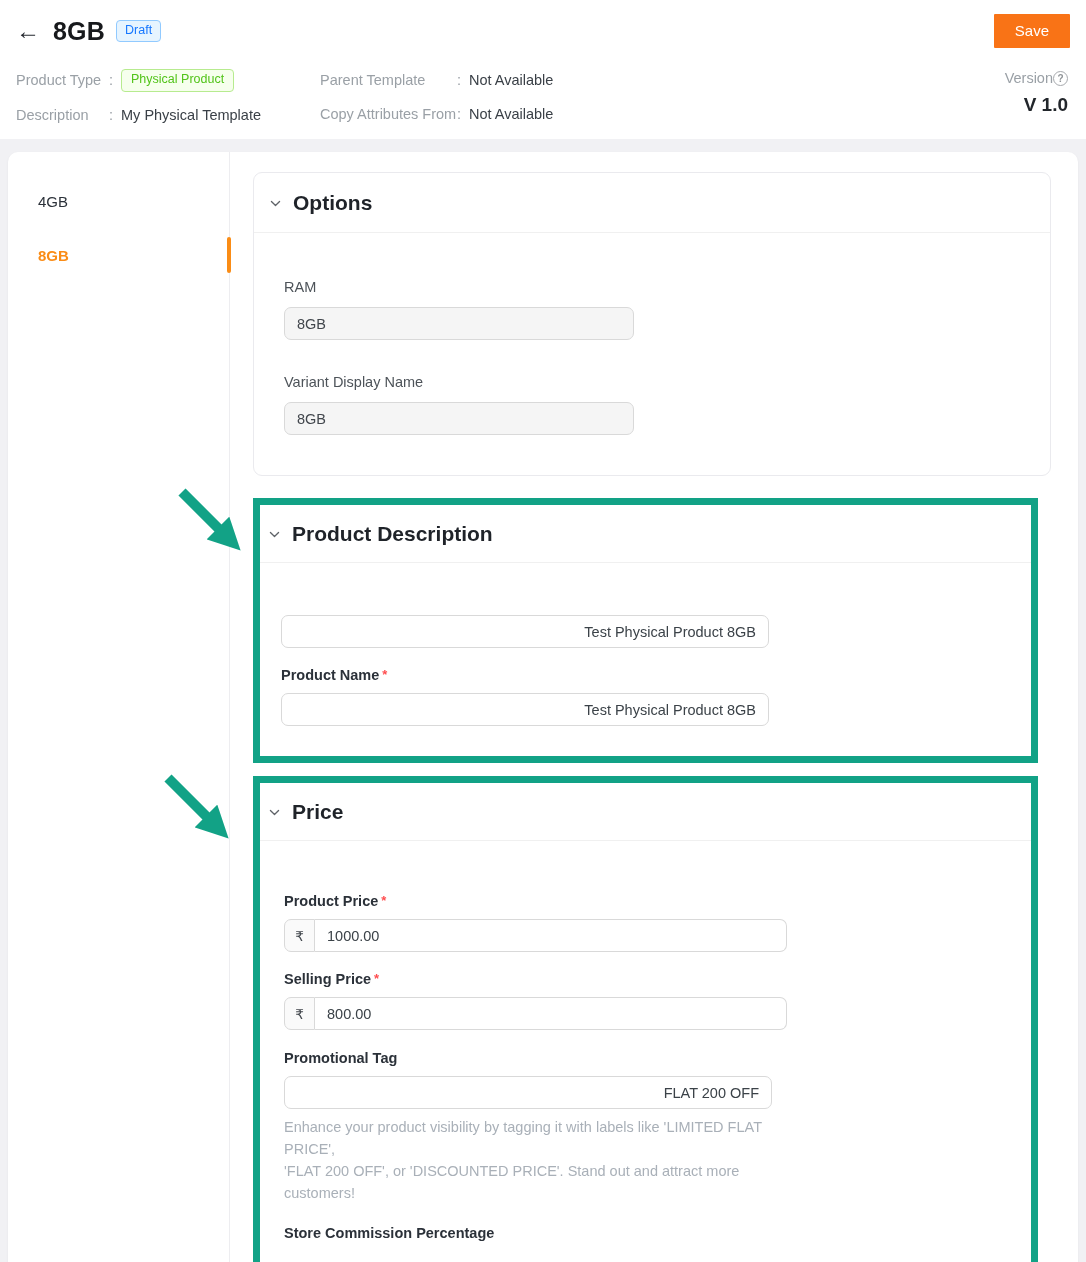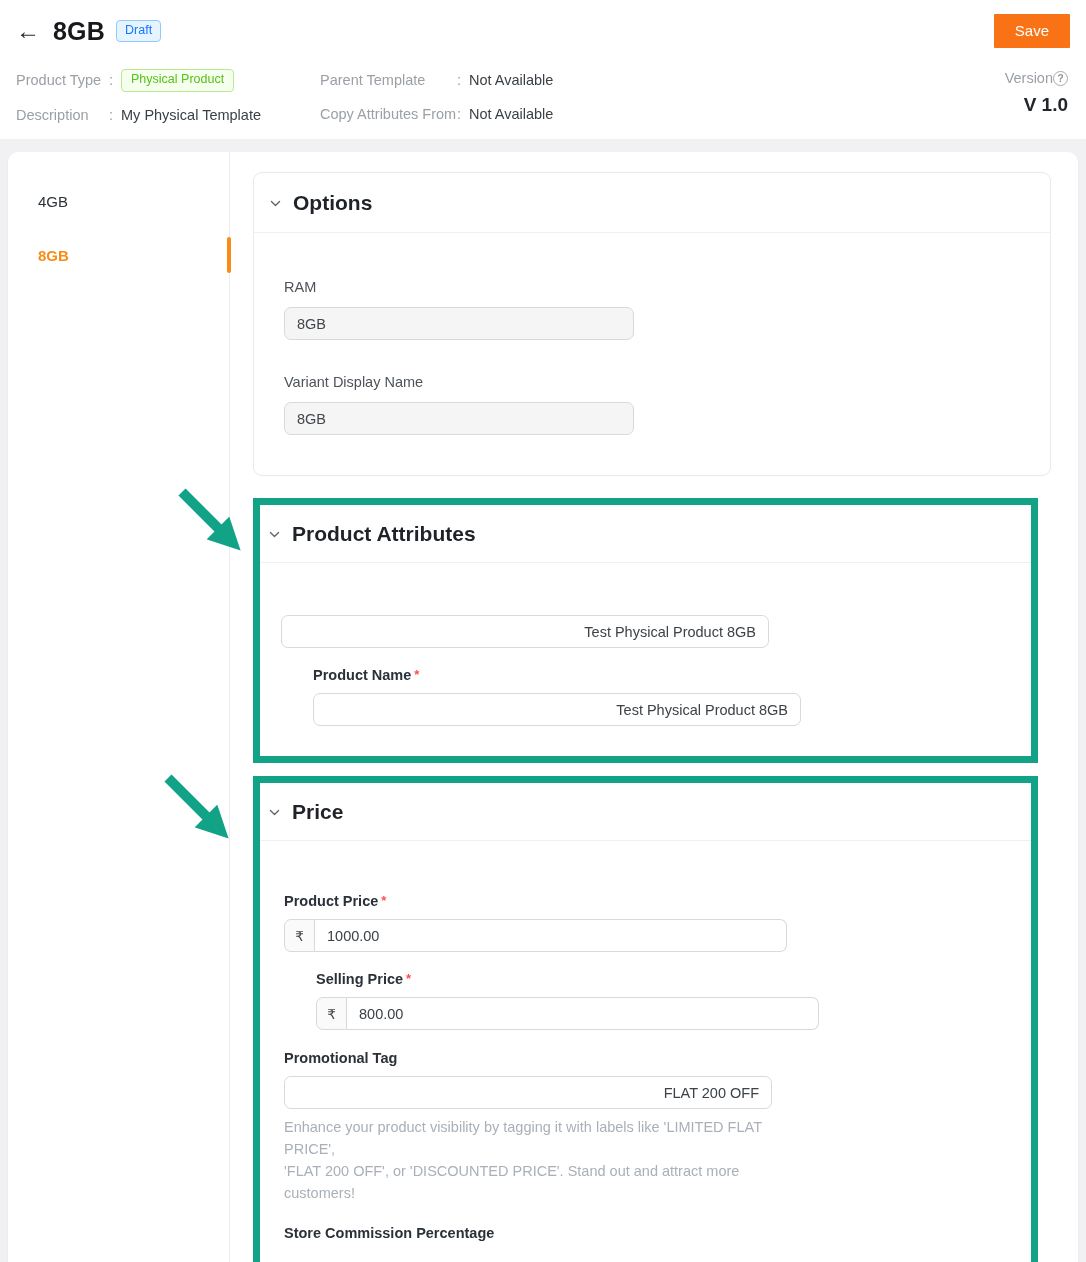--- a/index.html
+++ b/index.html
@@ -87,21 +87,21 @@
   .w-350 { width: 350px; }
   .w-503 { width: 488px; text-align: right; }
   .gap-34 { margin-top: 34px; }
 
   
   .green-box { border: 7px solid #12a286; margin: 0 13px 0 0; background: #fff; }
   .green-box .section-header { padding: 17px 20px 16px 8px; }
   .pd-body { padding: 52px 24px 30px 21px; }
   .label-strong { font-size: 14.5px; font-weight: 600; color: #2b3139; margin-bottom: 10px; }
   .req { color: #ff4d4f; font-size: 13px; vertical-align: top; margin-left: 3px; }
-  .gap-19 { margin-top: 19px; margin-left: 32px; }
+  .gap-19 { margin-top: 19px; }
   .gap-20 { margin-top: 20px; }
 
   .price-body { padding: 52px 24px 23px 24px; }
   .input-group { display: flex; width: 503px; height: 33px; }
   .input-prefix {
     width: 31px; background: #fafafa; border: 1px solid #d9d9d9; border-radius: 7px 0 0 7px;
     display: flex; align-items: center; justify-content: center; font-size: 13.5px; color: #43484e;
   }
   .input-group .input { flex: 1; border-left: none; border-radius: 0 7px 7px 0; }
   .helper { font-size: 14.5px; line-height: 22px; color: #a9b0b8; margin-top: 7px; width: 520px; }
@@ -189,21 +189,21 @@
       </div>
     </div>
 
     <div class="green-box" style="margin-top:22px;">
       <div class="section-header">
         <span class="chevron">
           <svg viewBox="0 0 16 16" width="13" height="13">
               <path d="M3 5.5 L8 10.5 L13 5.5" fill="none" stroke="#5f6368" stroke-width="1.6" stroke-linecap="round" stroke-linejoin="round"></path>
             </svg>
         </span>
-        <span class="section-title">Product Attributes</span>
+        <span class="section-title">Product Description</span>
       </div>
       <div class="section-divider"></div>
       <div class="pd-body">
         <div>
           <input class="input w-503" value="Test Physical Product 8GB" style="">
         </div>
         <div class="gap-19">
           <div class="label-strong">
             <span>Product Name</span><span class="req">*</span>
           </div>

